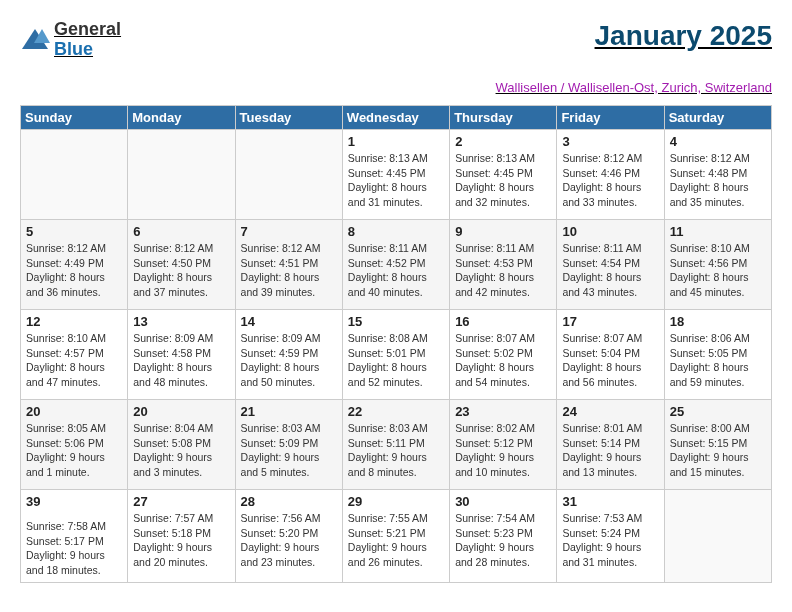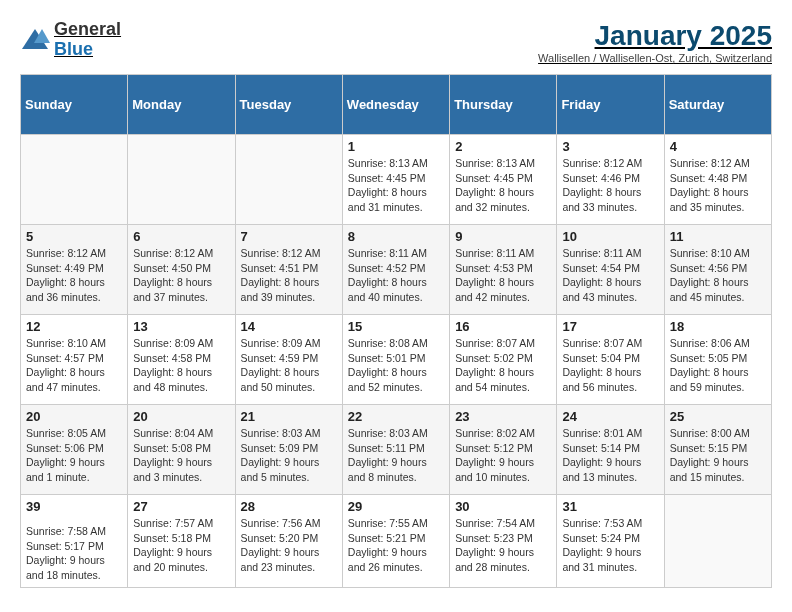--- a/index.html
+++ b/index.html
@@ -43,34 +43,35 @@
     }
     .title-section {
       text-align: right;
     }
     .calendar-title {
       font-size: 28px;
       font-weight: bold;
       color: #0c4a6e;
     }
     .calendar-subtitle {
-      font-size: 11px;
-      color: #404040;
+      font-size: 13px;
+      color: #a21caf;
+      margin-top: 28px;
     }
     table {
       width: 100%;
       border-collapse: collapse;
       table-layout: fixed;
     }
     thead tr th {
       background-color: #2e6da4;
       color: #fff;
       font-size: 13px;
       font-weight: bold;
-      padding: 22px 4px;
+      padding: 4px 4px;
       text-align: left;
       border: 1px solid #ccc;
     }
     tbody tr td {
       border: 1px solid #ccc;
       vertical-align: top;
       padding: 4px 5px;
       font-size: 11px;
       color: #333;
       height: 90px;

